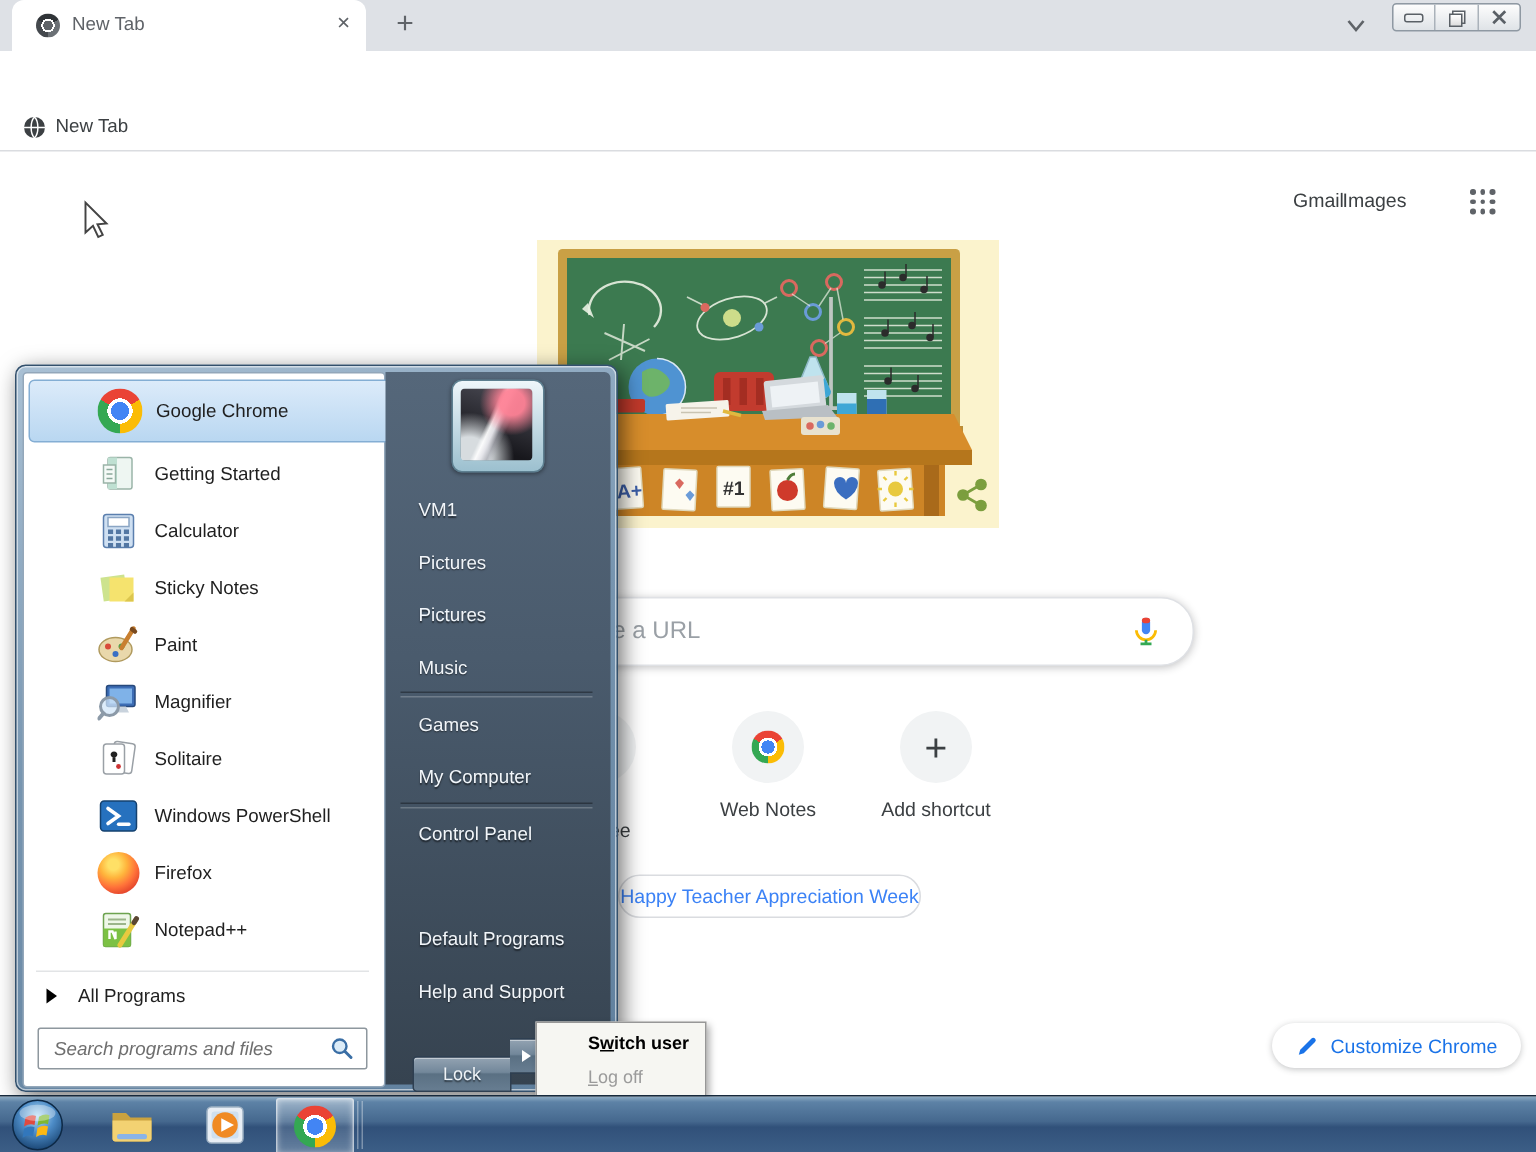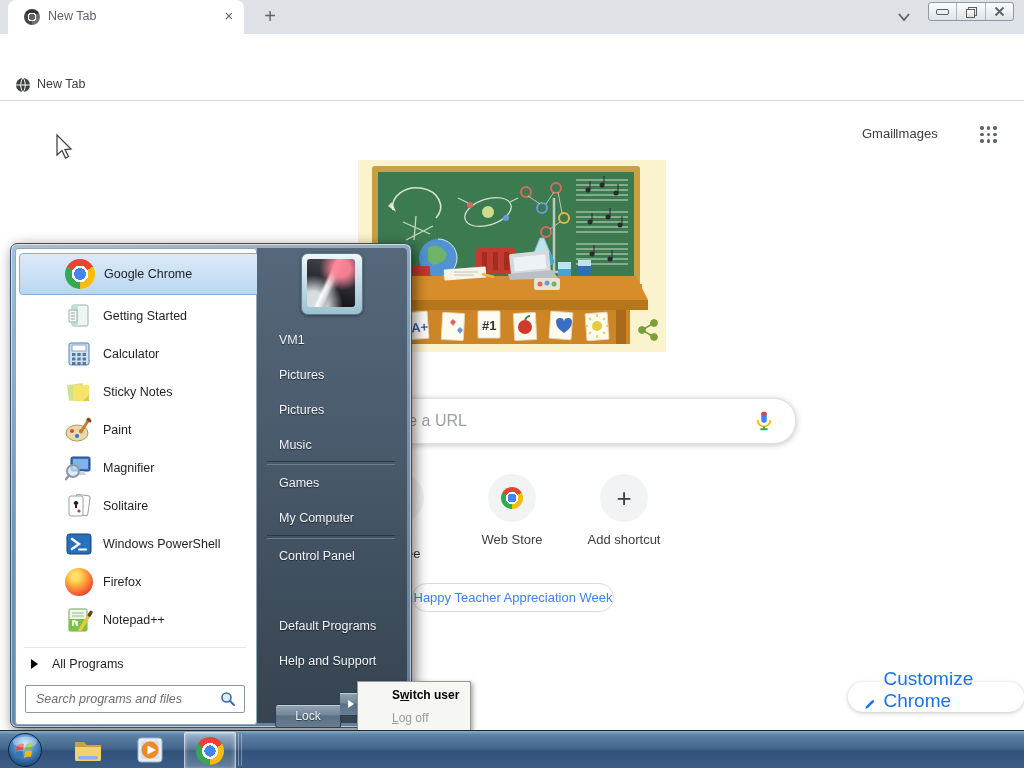--- a/index.html
+++ b/index.html
@@ -59,22 +59,22 @@
   .shortcut{width:112px;top:470px;text-align:center;}
   .sc-circle{width:48px;height:48px;border-radius:50%;background:#f1f3f4;margin:4px auto 0;display:flex;align-items:center;justify-content:center;}
   .sc-label{margin-top:10px;font-size:13px;color:#3c4043;}
   .plus-glyph{font-size:26px;color:#3c4043;font-weight:300;}
   .mini-chrome{width:22px;height:22px;border-radius:50%;
      background:radial-gradient(circle,#4285f4 0 28%,#fff 28% 40%,transparent 40%),
                 conic-gradient(from 60deg,#fbbc05 0 120deg,#34a853 120deg 240deg,#ea4335 240deg 360deg);}
   .chip{left:412px;top:583px;width:200px;height:27px;border:1px solid #dadce0;border-radius:15px;
         font-size:13px;color:#3b82f6;display:flex;align-items:center;justify-content:center;background:#fff;}
   .customize{left:848px;top:682px;height:30px;padding:0 16px;border-radius:16px;background:#fff;
-             box-shadow:0 1px 4px rgba(60,64,67,.3);display:flex;align-items:flex-end;gap:8px;
-             font-size:19px;color:#1a73e8;}
+             box-shadow:0 1px 4px rgba(60,64,67,.3);display:flex;align-items:center;gap:8px;
+             font-size:13px;color:#1a73e8;}
 
   
   .startmenu{left:10px;top:243px;width:400px;height:483px;border-radius:7px;
      background:linear-gradient(160deg,#a9c0d4,#7795b0 45%,#5f7f9d);
      border:1px solid #33506c;box-shadow:3px 4px 14px rgba(0,0,0,.55), inset 0 0 0 1px rgba(255,255,255,.55);}
   .sm-left{left:4px;top:4px;width:240px;height:475px;background:#fff;border:1px solid #93a7ba;border-radius:3px;}
   .sm-row{left:3px;width:232px;height:38px;display:flex;align-items:center;padding-left:40px;}
   .sm-row .ic{width:32px;height:32px;margin-left:4px;display:flex;align-items:center;justify-content:center;}
   .sm-row .lbl{margin-left:8px;font-size:12.5px;color:#1f1f1f;}
   .sm-row .arrow{position:absolute;right:6px;font-size:9px;color:#000;}
@@ -331,21 +331,21 @@
   </div>
 
   <div class="abs shortcut" style="left:344px;">
     <div class="sc-circle"></div>
     <div class="sc-label" style="position:absolute;left:62px;top:66px;">ee</div>
   </div>
   <div class="abs shortcut" style="left:456px;">
     <div class="sc-circle">
         <div class="mini-chrome"></div>
       </div>
-    <div class="sc-label">Web Store</div>
+    <div class="sc-label">Web Notes</div>
   </div>
   <div class="abs shortcut" style="left:568px;">
     <div class="sc-circle">
         <span class="plus-glyph">+</span>
       </div>
     <div class="sc-label">Add shortcut</div>
   </div>
 
   <div class="abs chip">Happy Teacher Appreciation Week</div>
 

